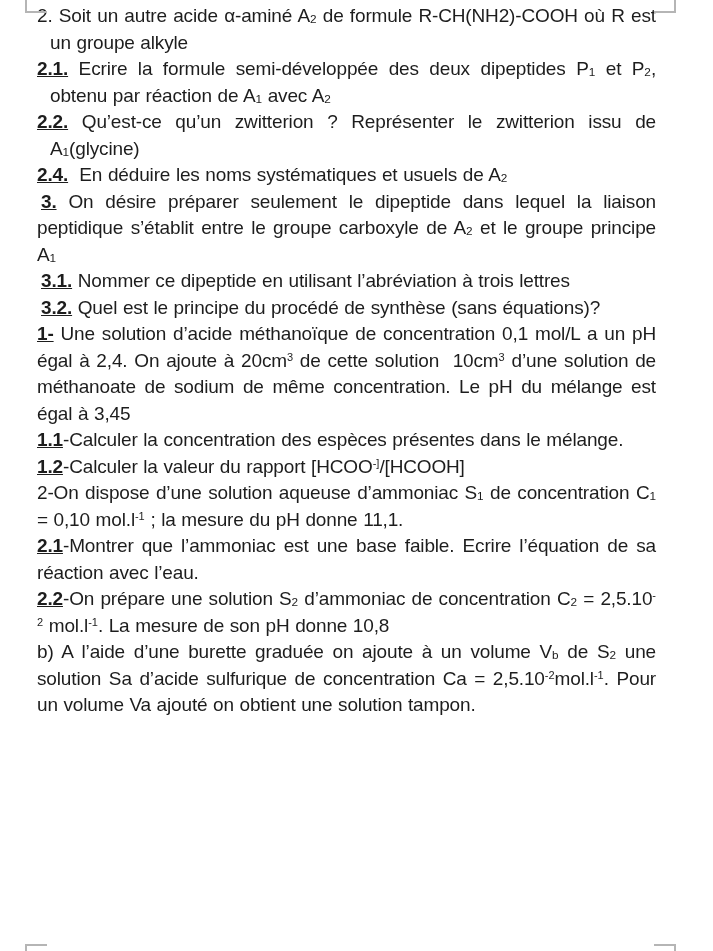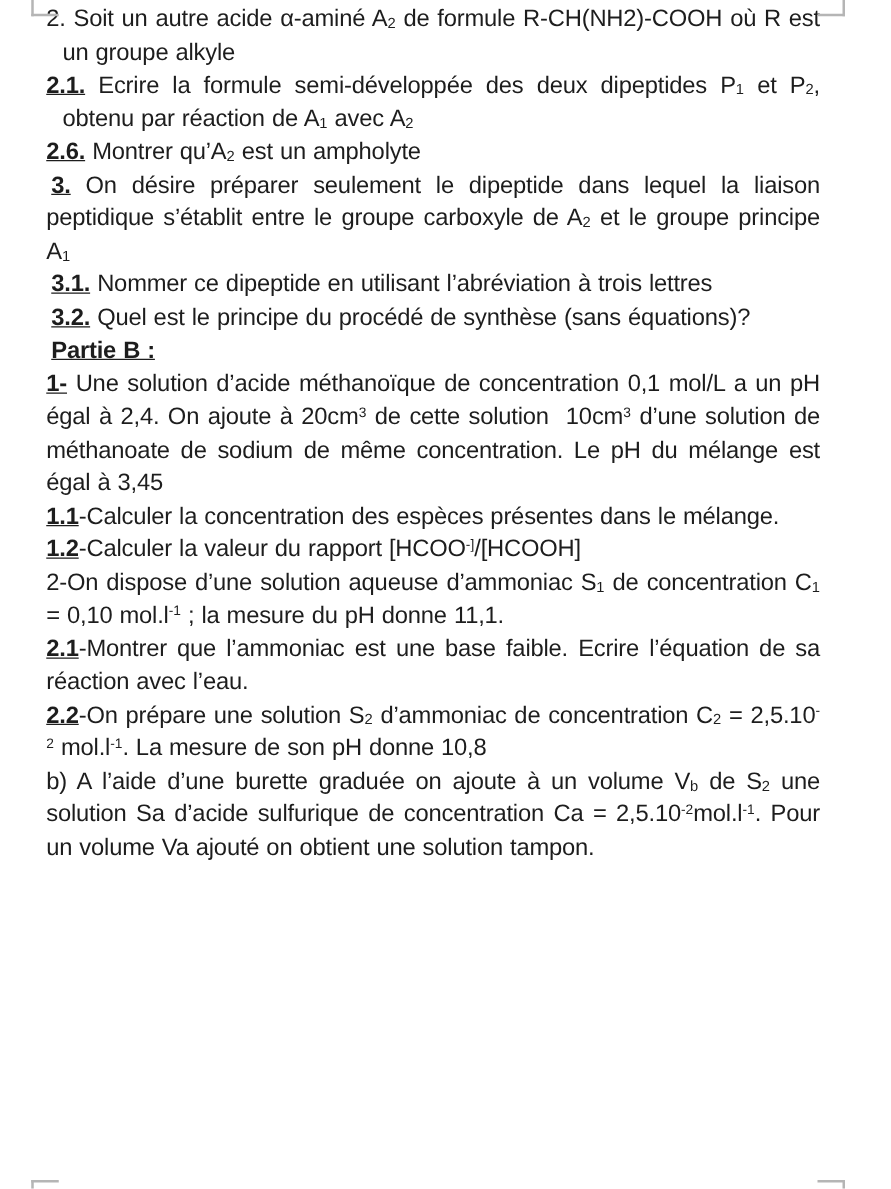--- a/index.html
+++ b/index.html
@@ -37,25 +37,25 @@
   .crop.bl{left:25px;top:944px;height:7px;border-left-width:2px;border-top-width:2px;}
   .crop.br{left:654px;top:944px;height:7px;border-right-width:2px;border-top-width:2px;}
 </style>
 </head>
 <body style="color: rgb(29, 29, 29); background: rgb(255, 255, 255);">
 
 <div id="page">
   <div id="doc">
       <p class="para hang j"><span>2. Soit un autre acide α-aminé A</span><span class="sb">2</span><span> de formule R-CH(NH2)-COOH où R est un groupe alkyle</span></p>
       <p class="para hang j"><span class="b">2.1.</span><span> Ecrire la formule semi-développée des deux dipeptides P</span><span class="sb">1</span><span> et P</span><span class="sb">2</span><span>, obtenu par réaction de A</span><span class="sb">1</span><span> avec A</span><span class="sb">2</span></p>
-      <p class="para hang"><span class="b">2.6.</span><span> Montrer qu’A</span><span class="sb">2</span><span> est un ampholyte</span></p>
+      <p class="para hang j"><span class="b">2.2.</span><span> Qu’est-ce qu’un zwitterion ? Représenter le zwitterion issu de A</span><span class="sb">1</span><span>(glycine)</span></p>
+      <p class="para hang"><span class="b">2.4.</span><span> &nbsp;En déduire les noms systématiques et usuels de A</span><span class="sb">2</span></p>
       <p class="para j firstind"><span class="b">3.</span><span> On désire préparer seulement le dipeptide dans lequel la liaison peptidique s’établit entre le groupe carboxyle de A</span><span class="sb">2</span><span> et le groupe principe A</span><span class="sb">1</span></p>
       <p class="para firstind"><span class="b">3.1.</span><span> Nommer ce dipeptide en utilisant l’abréviation à trois lettres</span></p>
       <p class="para firstind"><span class="b">3.2.</span><span> Quel est le principe du procédé de synthèse (sans équations)?</span></p>
-      <p class="para heading firstind"><span class="b u">Partie B :</span></p>
       <p class="para j"><span class="b">1-</span><span> Une solution d’acide méthanoïque de concentration 0,1 mol/L a un pH égal à 2,4. On ajoute à 20cm</span><span class="sp">3</span><span> de cette solution &nbsp;10cm</span><span class="sp">3</span><span> d’une solution de méthanoate de sodium de même concentration. Le pH du mélange est égal à 3,45</span></p>
       <p class="para "><span class="b">1.1</span><span>-Calculer la concentration des espèces présentes dans le mélange.</span></p>
       <p class="para "><span class="b">1.2</span><span>-Calculer la valeur du rapport [HCOO</span><span class="sp">-]</span><span>/[HCOOH]</span></p>
       <p class="para j"><span>2-On dispose d’une solution aqueuse d’ammoniac S</span><span class="sb">1</span><span> de concentration C</span><span class="sb">1</span><span> = 0,10 mol.l</span><span class="sp">-1</span><span> ; la mesure du pH donne 11,1.</span></p>
       <p class="para j"><span class="b">2.1</span><span>-Montrer que l’ammoniac est une base faible. Ecrire l’équation de sa réaction avec l’eau.</span></p>
       <p class="para j"><span class="b">2.2</span><span>-On prépare une solution S</span><span class="sb">2</span><span> d’ammoniac de concentration C</span><span class="sb">2</span><span> = 2,5.10</span><span class="sp">-2</span><span> mol.l</span><span class="sp">-1</span><span>. La mesure de son pH donne 10,8</span></p>
       <p class="para j"><span>b) A l’aide d’une burette graduée on ajoute à un volume V</span><span class="sb">b</span><span> de S</span><span class="sb">2</span><span> une solution Sa d’acide sulfurique de concentration Ca = 2,5.10</span><span class="sp">-2</span><span>mol.l</span><span class="sp">-1</span><span>. Pour un volume Va ajouté on obtient une solution tampon.</span></p>
     </div>
   <div class="crop tl" style="border-color: rgb(181, 181, 181);"></div>
   <div class="crop tr" style="border-color: rgb(181, 181, 181);"></div>

